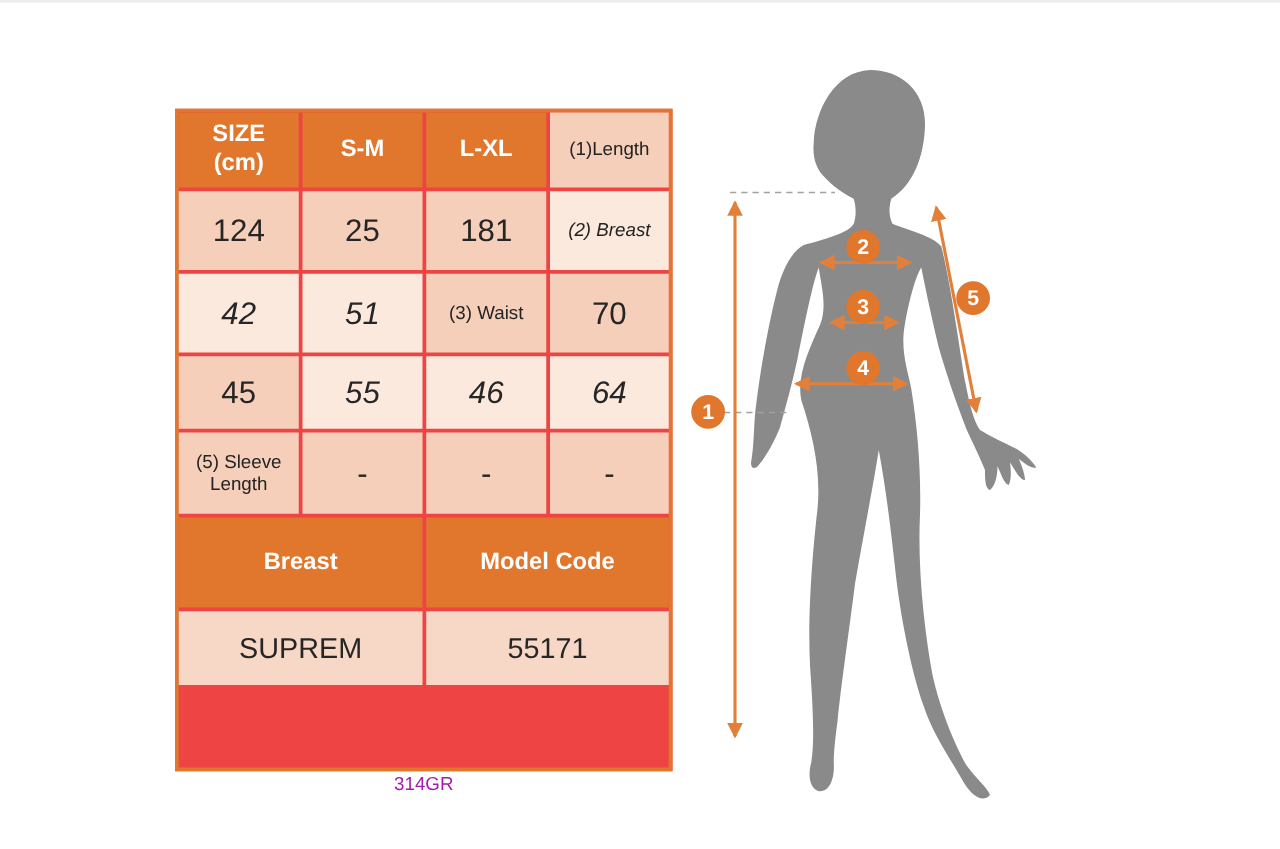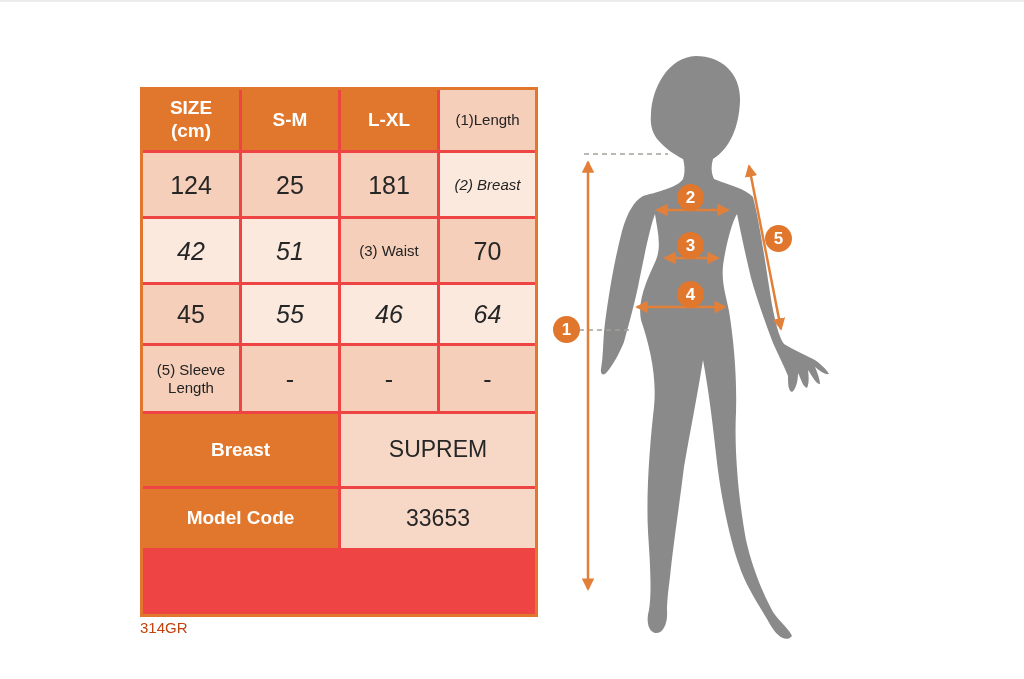--- a/index.html
+++ b/index.html
@@ -27,21 +27,21 @@
   .lbl { font-size:15px; color:#232323; padding:0 5px; }
   .val { font-size:25px; color:#262626;text-align:center; }
   .rowdark  { background:#f5cfba; }
   .rowlight { background:#fbe9de;font-style:italic; }
   .rowfoot  { background:#f7d8c6; }
   .span2 { grid-column:span 2; }
   .bigval { font-size:23px; color:#262626; }
 
   .product-code {
     position:absolute; left:140px; top:617px; width:398px;
-    text-align:left; font-size:15px; color:#c2410c;
+    text-align:center; font-size:15px; color:#a21caf;
   }
 
   
   .fig-svg { position:absolute; left:0; top:0; width:1024px; height:679px; }
   .marker {
     position:absolute; width:27px; height:27px; border-radius:50%;
     background:#e0772c; color:#ffffff; font-weight:bold; font-size:17px;
     display:flex; align-items:center; justify-content:center;
   }
   .mk1 { left:553px; top:314px; }
@@ -156,21 +156,21 @@
     <div class="cell val rowlight">55</div>
     <div class="cell val rowlight">46</div>
     <div class="cell val rowlight">64</div>
 
     <div class="cell lbl rowdark">(5) Sleeve Length</div>
     <div class="cell val rowdark">-</div>
     <div class="cell val rowdark">-</div>
     <div class="cell val rowdark">-</div>
 
     <div class="cell hcell span2">Breast</div>
+    <div class="cell hcell span2">Model Code</div>
+
     <div class="cell bigval rowfoot span2">SUPREM</div>
-
-    <div class="cell hcell span2">Model Code</div>
-    <div class="cell bigval rowfoot span2">33653</div>
+    <div class="cell bigval rowfoot span2">55171</div>
   </div>
 
   <div class="product-code">314GR</div>
 
 </div>
 
 </body></html>

